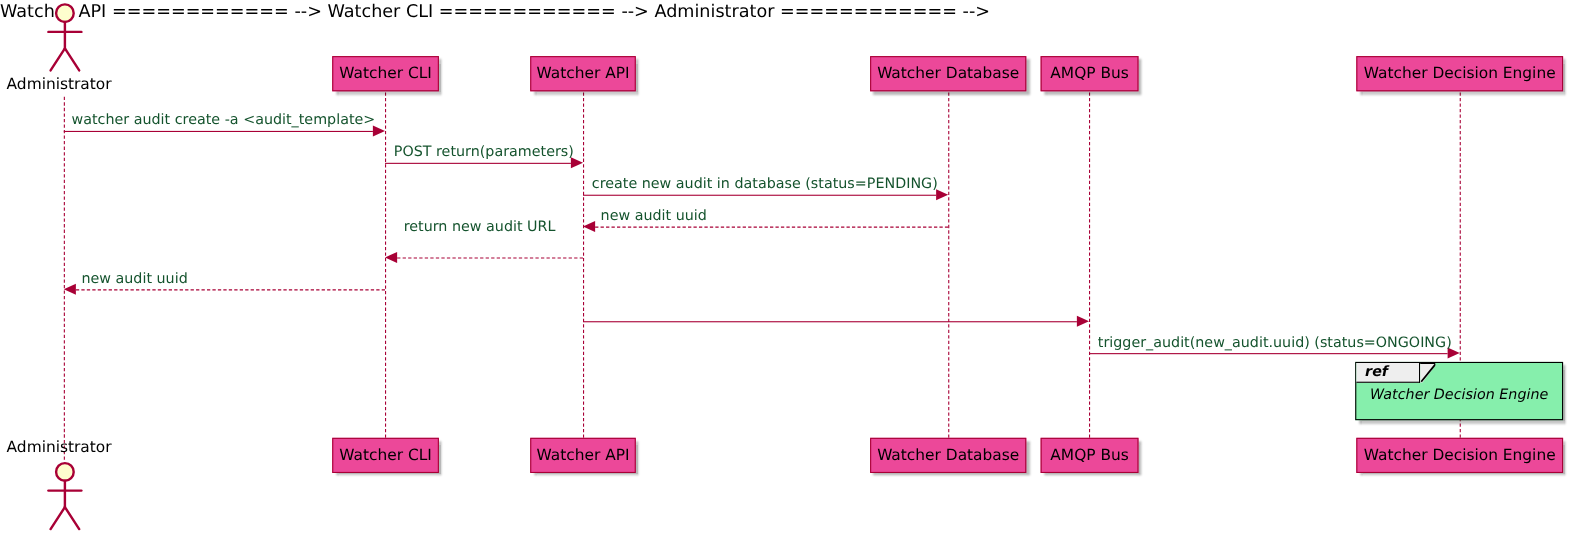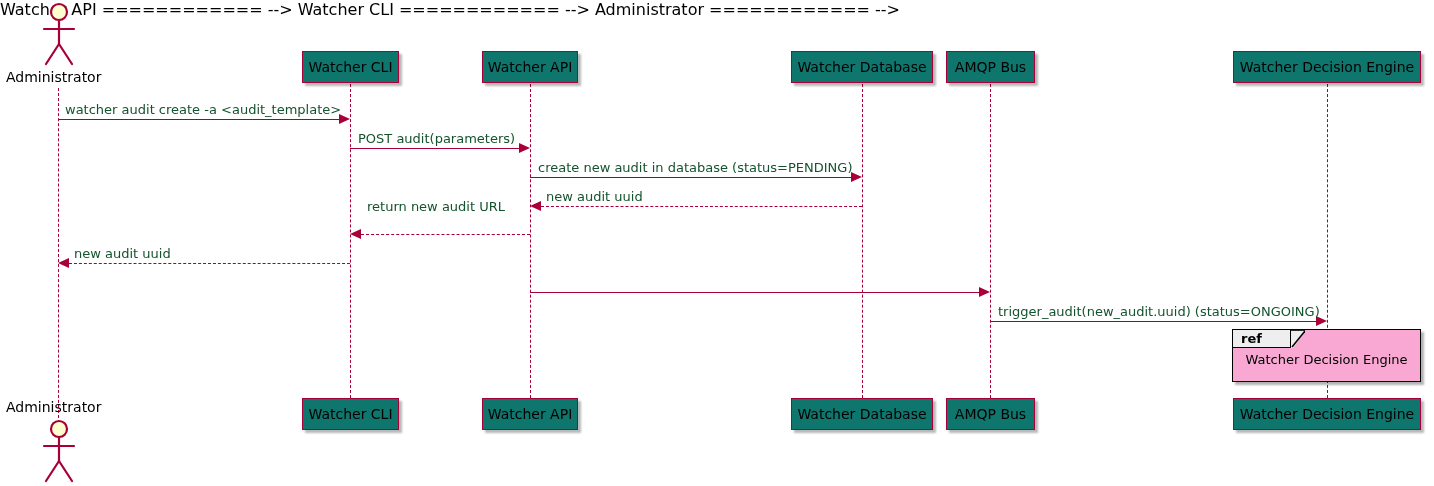--- a/index.html
+++ b/index.html
@@ -17,21 +17,21 @@
   }
   .lifeline {
     position: absolute;
     width: 0;
     border-left: 1px dashed #A80036;
     z-index: 1;
   }
   .pbox {
     position: absolute;
     box-sizing: border-box;
-    background: #0f766e;
+    background: #ec4899;
     border: 1.5px solid #A80036;
     box-shadow: 3px 3px 2px rgba(0,0,0,0.28);
     display: flex;
     align-items: center;
     justify-content: center;
     font-size: 14px;
     color: #000000;
     white-space: nowrap;
     z-index: 5;
   }
@@ -73,24 +73,25 @@
   .msg-label {
     position: absolute;
     font-size: 13px;
     color: #14532d;
     white-space: nowrap;
     z-index: 4;
   }
   .refbox {
     position: absolute;
     box-sizing: border-box;
-    background: #f9a8d4;
+    background: #86efac;
     border: 1.6px solid #000000;
     box-shadow: 3px 3px 2px rgba(0,0,0,0.30);
     z-index: 8;
+    font-style: italic;
   }
   .ref-tab {
     position: absolute;
     left: 0; top: 0;
     height: 18px;
     background: #EEEEEE;
     border-right: 1.6px solid #000000;
     border-bottom: 1.6px solid #000000;
     box-sizing: border-box;
   }
@@ -162,21 +163,21 @@
   </div>
 
   
   <div class="msg" style="left:58px; top:119px; width:281px;"></div>
   <div class="arrowhead right" style="left:339px; top:114px;"></div>
   <div class="msg-label" style="left:65px; top:102px;">watcher audit create -a &lt;audit_template&gt;</div>
 
   
   <div class="msg" style="left:350px; top:148px; width:169px;"></div>
   <div class="arrowhead right" style="left:519px; top:143px;"></div>
-  <div class="msg-label" style="left:358px; top:131px;">POST audit(parameters)</div>
+  <div class="msg-label" style="left:358px; top:131px;">POST return(parameters)</div>
 
   
   <div class="msg" style="left:530px; top:177px; width:321px;"></div>
   <div class="arrowhead right" style="left:851px; top:172px;"></div>
   <div class="msg-label" style="left:538px; top:160px;">create new audit in database (status=PENDING)</div>
 
    Watcher API ============ --&gt;
   <div class="msg dashed" style="left:541px; top:206px; width:321px;"></div>
   <div class="arrowhead left" style="left:530px; top:201px;"></div>
   <div class="msg-label" style="left:546px; top:189px;">new audit uuid</div>

